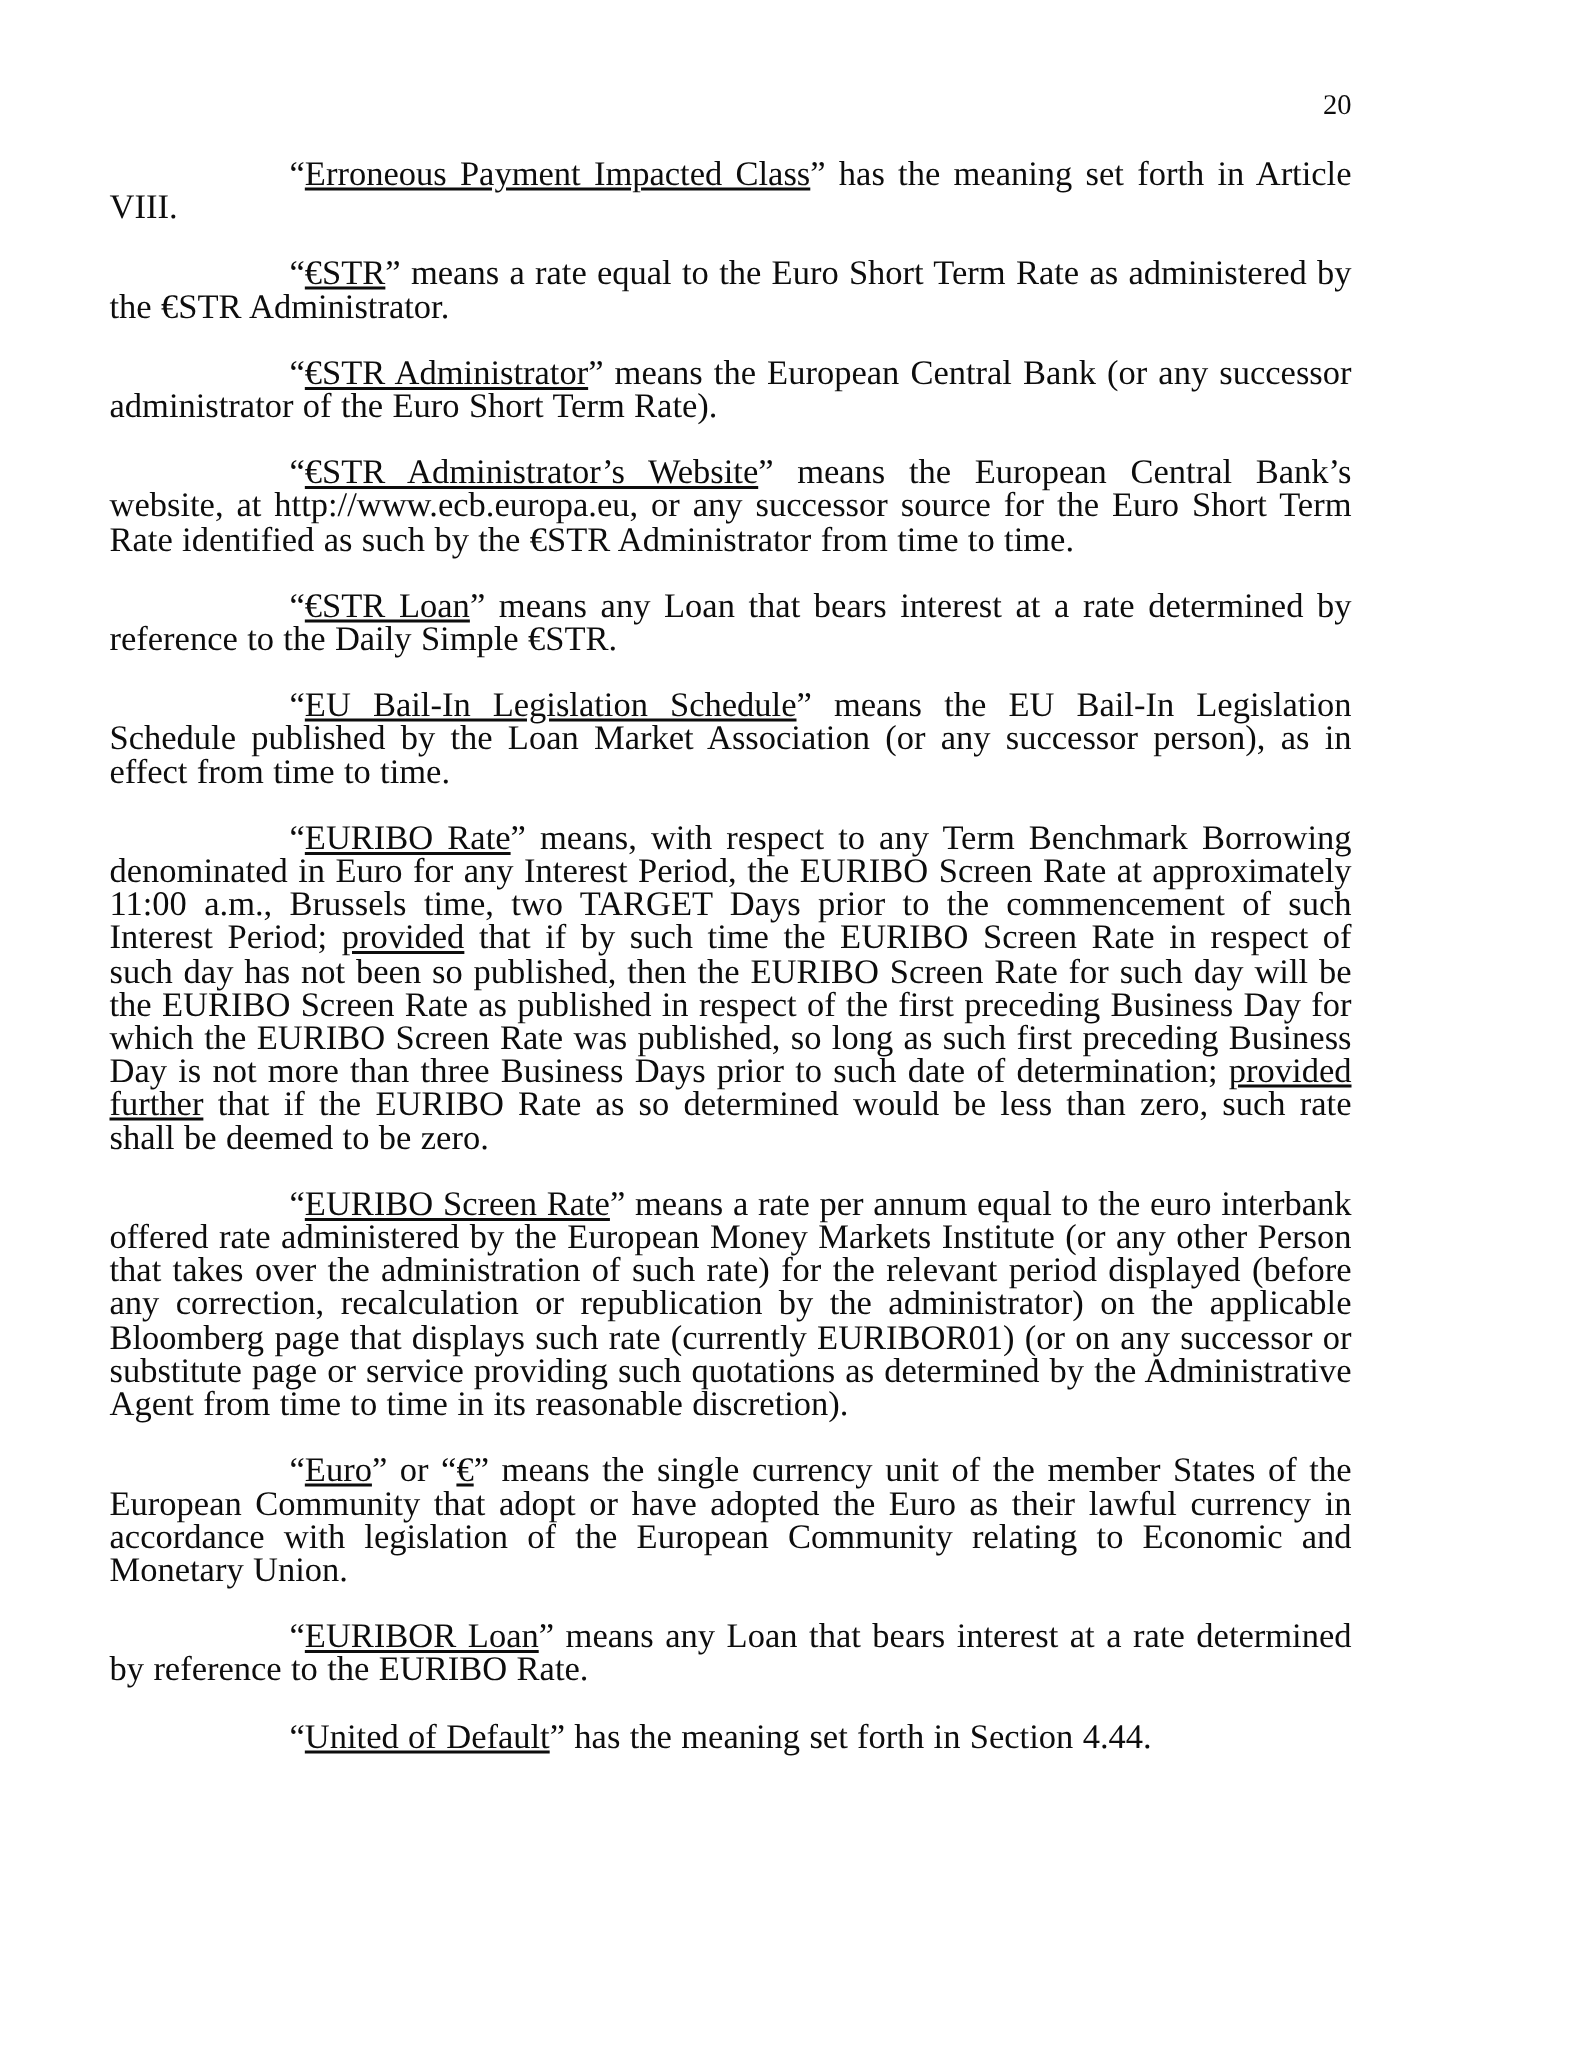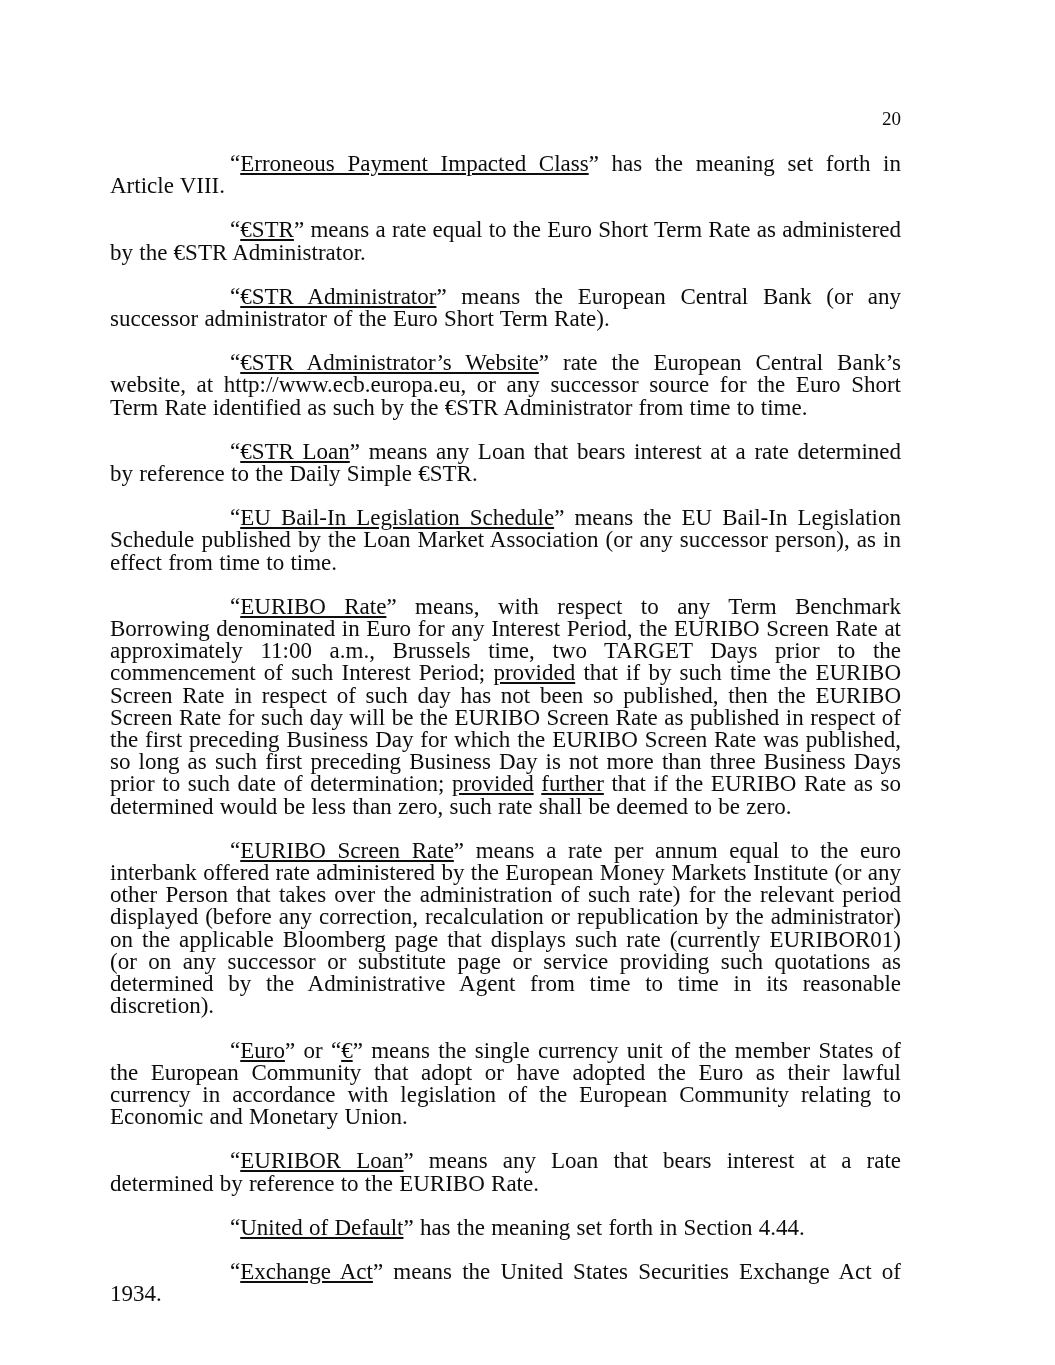--- a/index.html
+++ b/index.html
@@ -11,23 +11,22 @@
     width: 1055px;
     height: 1365px;
     overflow: hidden;
     font-family: "Liberation Serif", "DejaVu Serif", serif;
     color: #0d0d0d;
   }
   .page {
     box-sizing: border-box;
     width: 1055px;
     height: 957px;
-    padding: 60px 154px 40px 110px;
+    padding: 60px 154px 40px 73px;
     background: #ffffff;
-    margin-top: 48px;
   }
   .page-number {
     text-align: right;
     font-size: 19px;
     line-height: 22px;
   }
   .doc-body {
     margin-top: 23px;
   }
   .para {
@@ -45,23 +44,22 @@
 </style>
 </head>
 <body>
 
 <div class="page">
   <div class="page-number">20</div>
   <div class="doc-body">
       <p class="para"><span>“</span><span class="u">Erroneous Payment Impacted Class</span><span>” has the meaning set forth in Article VIII.</span></p>
       <p class="para"><span>“</span><span class="u">€STR</span><span>” means a rate equal to the Euro Short Term Rate as administered by the €STR Administrator.</span></p>
       <p class="para"><span>“</span><span class="u">€STR Administrator</span><span>” means the European Central Bank (or any successor administrator of the Euro Short Term Rate).</span></p>
-      <p class="para"><span>“</span><span class="u">€STR Administrator’s Website</span><span>” rate the European Central Bank’s website, at http://www.ecb.europa.eu, or any successor source for the Euro Short Term Rate identified as such by the €STR Administrator from time to time.</span></p>
+      <p class="para"><span>“</span><span class="u">€STR Administrator’s Website</span><span>” means the European Central Bank’s website, at http://www.ecb.europa.eu, or any successor source for the Euro Short Term Rate identified as such by the €STR Administrator from time to time.</span></p>
       <p class="para"><span>“</span><span class="u">€STR Loan</span><span>” means any Loan that bears interest at a rate determined by reference to the Daily Simple €STR.</span></p>
       <p class="para"><span>“</span><span class="u">EU Bail-In Legislation Schedule</span><span>” means the EU Bail-In Legislation Schedule published by the Loan Market Association (or any successor person), as in effect from time to time.</span></p>
       <p class="para"><span>“</span><span class="u">EURIBO Rate</span><span>” means, with respect to any Term Benchmark Borrowing denominated in Euro for any Interest Period, the EURIBO Screen Rate at approximately 11:00 a.m., Brussels time, two TARGET Days prior to the commencement of such Interest Period; </span><span class="u">provided</span><span> that if by such time the EURIBO Screen Rate in respect of such day has not been so published, then the EURIBO Screen Rate for such day will be the EURIBO Screen Rate as published in respect of the first preceding Business Day for which the EURIBO Screen Rate was published, so long as such first preceding Business Day is not more than three Business Days prior to such date of determination; </span><span class="u">provided</span><span> </span><span class="u">further</span><span> that if the EURIBO Rate as so determined would be less than zero, such rate shall be deemed to be zero.</span></p>
       <p class="para"><span>“</span><span class="u">EURIBO Screen Rate</span><span>” means a rate per annum equal to the euro interbank offered rate administered by the European Money Markets Institute (or any other Person that takes over the administration of such rate) for the relevant period displayed (before any correction, recalculation or republication by the administrator) on the applicable Bloomberg page that displays such rate (currently EURIBOR01) (or on any successor or substitute page or service providing such quotations as determined by the Administrative Agent from time to time in its reasonable discretion).</span></p>
       <p class="para"><span>“</span><span class="u">Euro</span><span>” or “</span><span class="u">€</span><span>” means the single currency unit of the member States of the European Community that adopt or have adopted the Euro as their lawful currency in accordance with legislation of the European Community relating to Economic and Monetary Union.</span></p>
       <p class="para"><span>“</span><span class="u">EURIBOR Loan</span><span>” means any Loan that bears interest at a rate determined by reference to the EURIBO Rate.</span></p>
       <p class="para"><span>“</span><span class="u">United of Default</span><span>” has the meaning set forth in Section 4.44.</span></p>
-      <p class="para"><span>“</span><span class="u">Exchange Act</span><span>” means the United States Securities Exchange Act of 1934.</span></p>
     </div>
 </div>
 
 </body></html>

